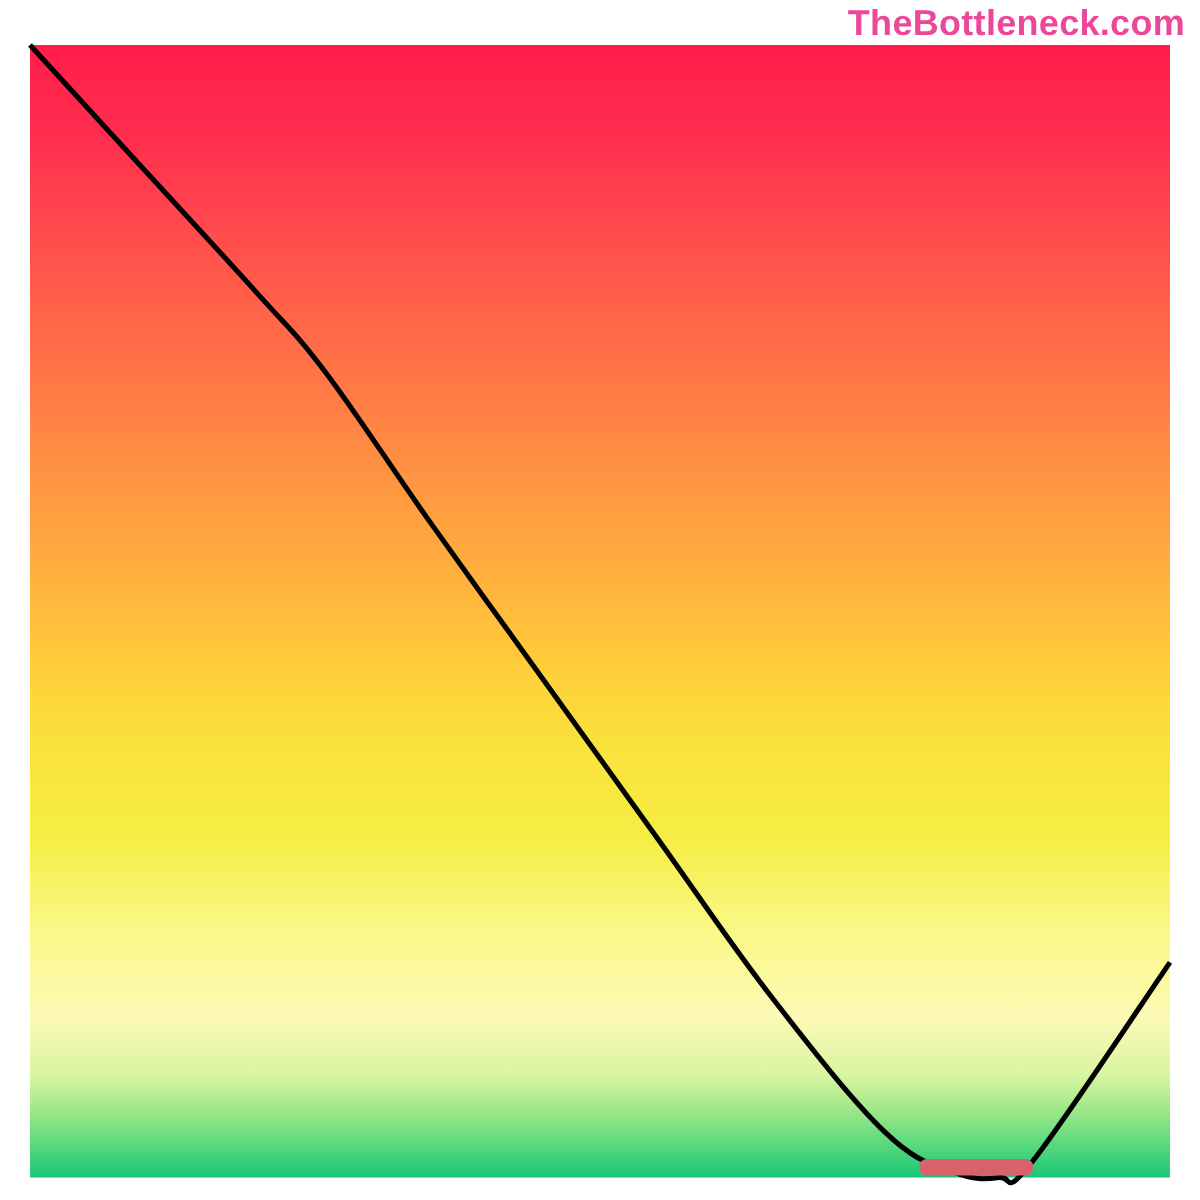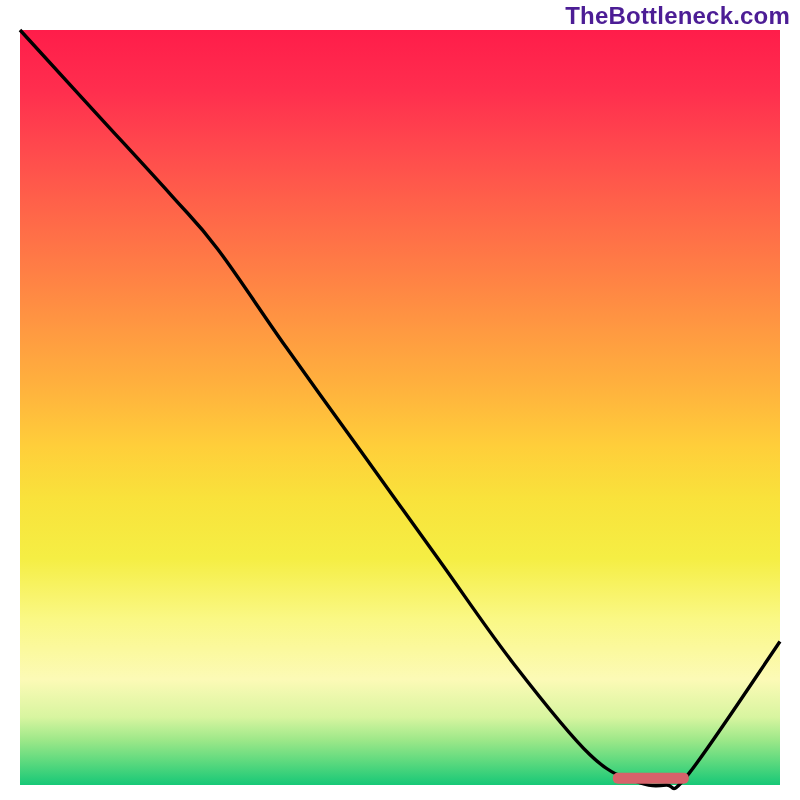--- a/index.html
+++ b/index.html
@@ -15,21 +15,21 @@
     position: relative;
     width: 800px;
     height: 800px;
   }
   .watermark {
     position: absolute;
     top: 2px;
     right: 10px;
     font-size: 24px;
     font-weight: 600;
-    color: #4c1d95;
+    color: #ec4899;
     letter-spacing: 0.2px;
     user-select: none;
   }
   .plot {
     position: absolute;
     left: 20px;
     top: 30px;
     width: 760px;
     height: 755px;
     

